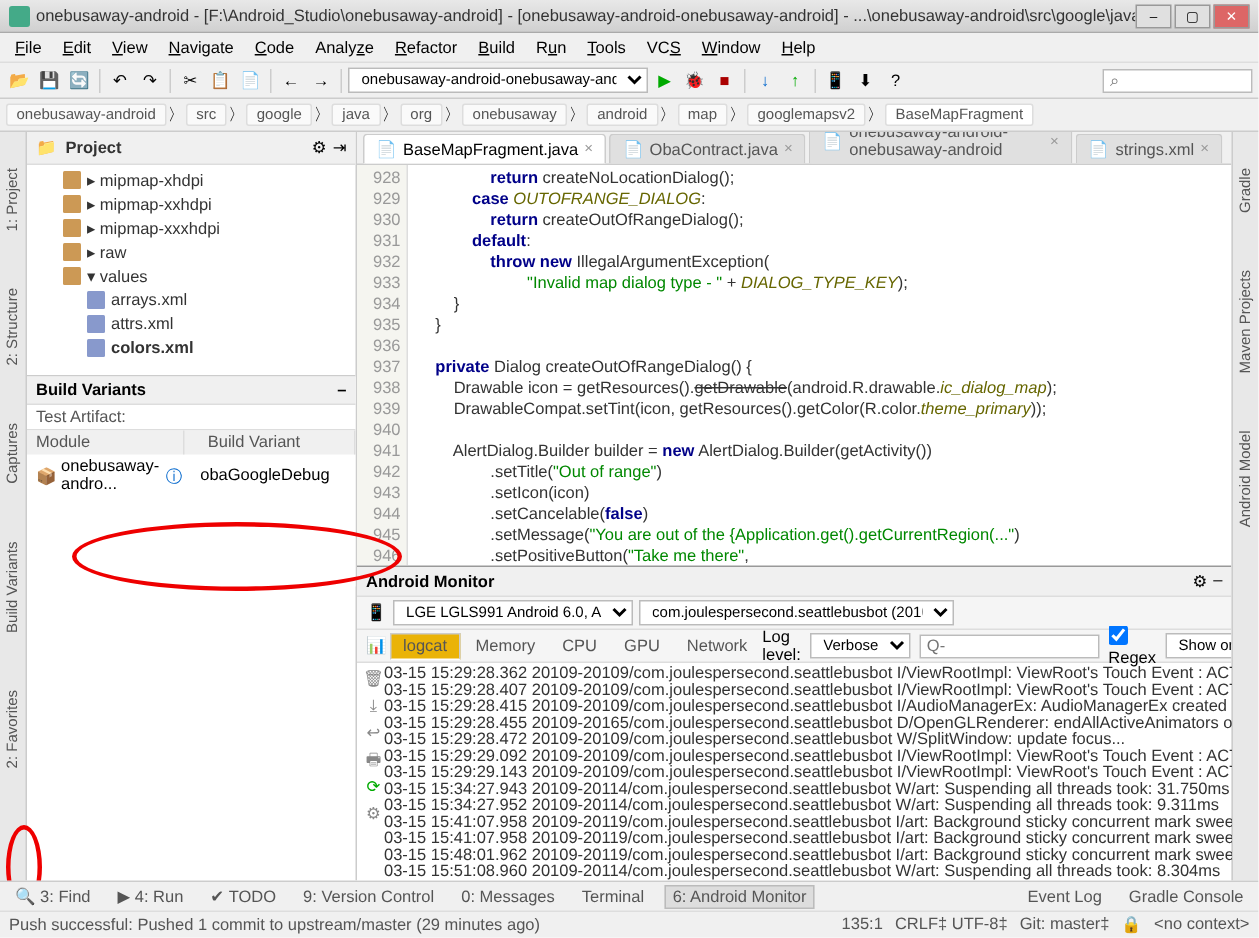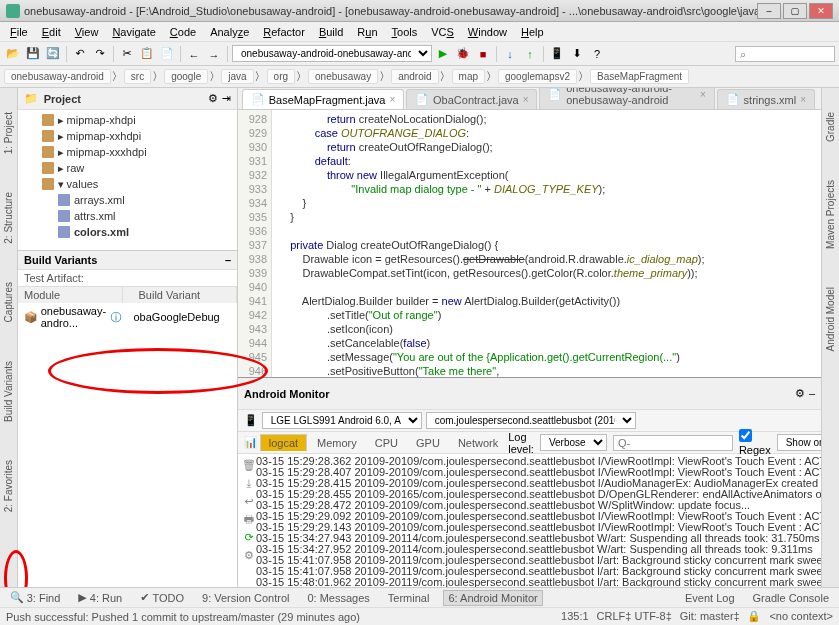--- a/index.html
+++ b/index.html
@@ -44,25 +44,25 @@
 .bv-td > div { flex: 1; padding: 2px 6px; display: flex; align-items: center; gap: 3px; }
 .bv-circle { position: absolute; border: 3px solid #e00; border-radius: 50%; width: 220px; height: 46px; left: 30px; top: 260px; pointer-events: none; z-index: 100; }
 .editor-area { flex: 1; display: flex; flex-direction: column; background: #fff; overflow: hidden; }
 .editor-tabs { height: 22px; background: #f0f0f0; border-bottom: 1px solid #ccc; display: flex; align-items: flex-end; padding: 0 4px; gap: 0; }
 .ed-tab { padding: 3px 8px; background: #e0e0e0; border: 1px solid #ccc; border-bottom: none; border-radius: 3px 3px 0 0; margin-right: 2px; cursor: pointer; display: flex; align-items: center; gap: 4px; font-size: 10px; color: #555; }
 .ed-tab.active { background: #fff; color: #000; }
 .ed-tab .close { color: #999; font-size: 10px; }
 .code-area { flex: 1; display: flex; overflow: hidden; font-family: Consolas, monospace; font-size: 11px; }
 .gutter { width: 34px; background: #f5f5f0; border-right: 1px solid #ddd; text-align: right; padding: 2px 4px 2px 0; color: #999; line-height: 14px; }
 .code { flex: 1; padding: 2px 6px; line-height: 14px; white-space: pre; overflow: hidden; color: #333; }
-.kw { color: #008; font-weight: normal; }
+.kw { color: #008; font-weight: bold; }
 .str { color: #080; }
 .fld { color: #660; font-style: italic; }
 .android-monitor { height: 210px; border-top: 1px solid #999; background: #fff; display: flex; flex-direction: column; }
-.am-header { height: 32px; background: #f0f0f0; border-bottom: 1px solid #ddd; display: flex; align-items: center; padding: 0 6px; justify-content: space-between; }
+.am-header { height: 20px; background: #f0f0f0; border-bottom: 1px solid #ddd; display: flex; align-items: center; padding: 0 6px; justify-content: space-between; }
 .am-device-row { height: 22px; background: #f5f5f5; border-bottom: 1px solid #ddd; display: flex; align-items: center; padding: 0 6px; gap: 4px; }
 .am-select { border: 1px solid #bbb; padding: 1px 4px; background: #fff; font-size: 10px; }
 .am-tabs-row { height: 22px; background: #f5f5f5; border-bottom: 1px solid #ddd; display: flex; align-items: center; padding: 0 6px; gap: 2px; }
 .am-tab { padding: 2px 8px; cursor: pointer; color: #555; }
 .am-tab.active { background: #eab308; border: 1px solid #ccc; border-bottom: 1px solid #fff; }
 .am-filter-row { flex: 1; display: flex; align-items: center; gap: 6px; margin-left: auto; }
 .am-input { border: 1px solid #bbb; padding: 1px 4px; width: 120px; }
 .am-log { flex: 1; overflow: auto; font-family: Consolas, monospace; font-size: 9px; line-height: 11px; padding: 2px 4px; white-space: pre; color: #333; display: flex; }
 .am-log-rail { width: 18px; display: flex; flex-direction: column; gap: 4px; padding-top: 2px; align-items: center; }
 .am-log-rail span { width: 14px; height: 14px; display: flex; align-items: center; justify-content: center; cursor: pointer; color: #888; }

